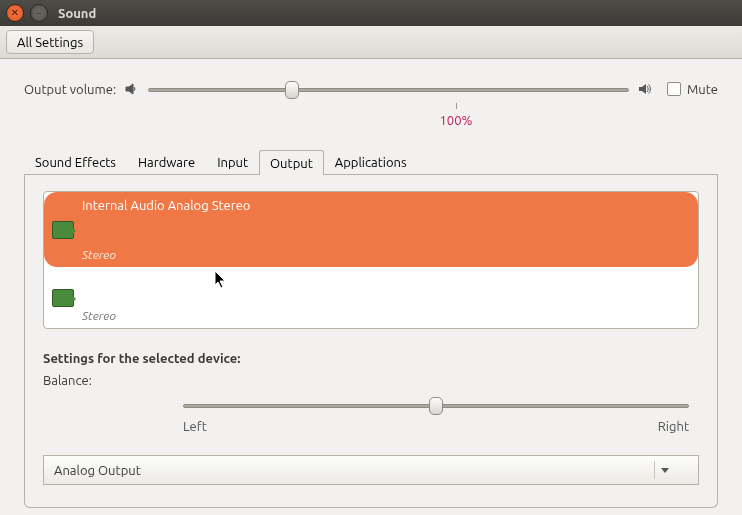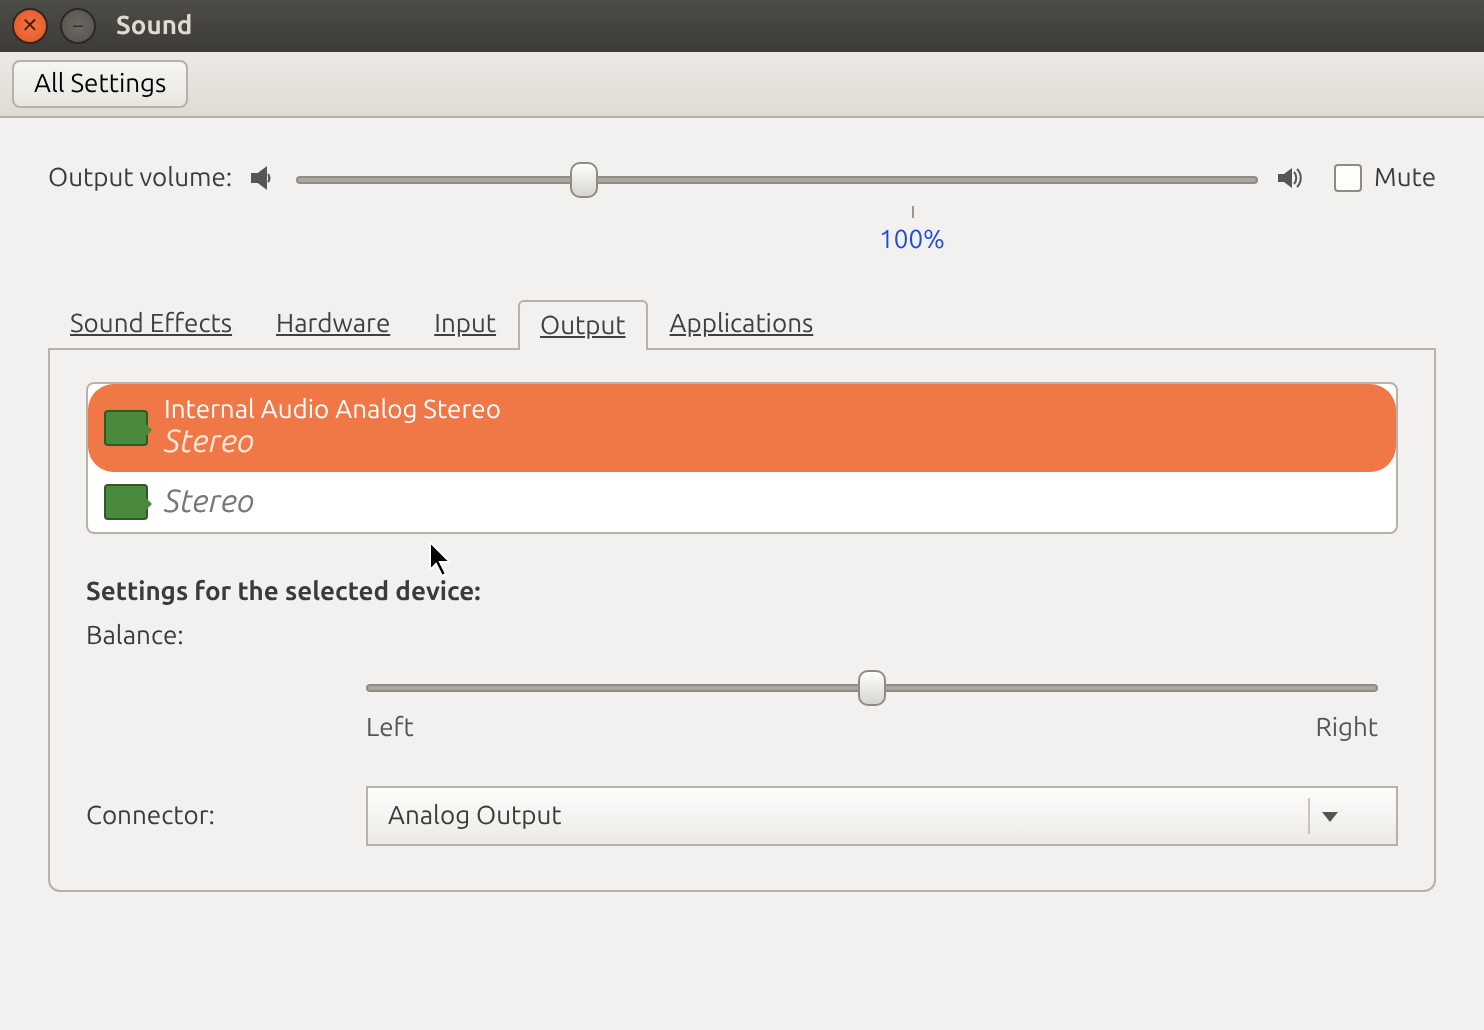--- a/index.html
+++ b/index.html
@@ -17,39 +17,39 @@
   .content { padding: 20px 24px 10px 24px; }
 
   .volume-row { display: flex; align-items: center; gap: 8px; margin-bottom: 4px; }
   .label { color: #3c3b37; }
   .speaker-icon { width: 16px; height: 16px; fill: #555; }
   .vol-slider { flex: 1; position: relative; height: 20px; }
   .track { position: absolute; left: 0; right: 0; top: 9px; height: 4px; background: #aba89f; border-radius: 2px; border: 1px solid #8f8c83; }
   .thumb { position: absolute; top: 2px; width: 14px; height: 18px; background: linear-gradient(#fdfdfc,#d7d5cf); border: 1px solid #8f8c83; border-radius: 5px; transform: translateX(-50%); }
   .marks-row { position: relative; height: 36px; }
   .tick { position: absolute; width: 1px; height: 6px; background: #9b978d; }
-  .tick-label { position: absolute; transform: translateX(-50%); color: #1d4ed8; }
+  .tick-label { position: absolute; transform: translateX(-50%); color: #be185d; }
 
   .mute-wrap { display: flex; align-items: center; gap: 6px; margin-left: 6px; }
   .checkbox { width: 14px; height: 14px; border: 1px solid #8f8c83; border-radius: 2px; background: #fdfdfc; }
 
   .tabs { display: flex; border-bottom: 1px solid #b7b2a7; margin-top: 10px; }
-  .tab { padding: 5px 10px; border: 1px solid transparent; border-bottom: none; color: #404040; cursor: pointer; border-radius: 3px 3px 0 0; background: transparent; text-decoration: underline; }
+  .tab { padding: 5px 10px; border: 1px solid transparent; border-bottom: none; color: #000000; cursor: pointer; border-radius: 3px 3px 0 0; background: transparent; }
   .tab.active { background: #f2f1f0; border-color: #b7b2a7; position: relative; top: 1px; }
 
   .panel { border: 1px solid #b7b2a7; border-top: none; padding: 16px 18px 22px 18px; background: #f2f1f0; border-radius: 0 0 6px 6px; }
 
   .section-title { font-weight: bold; margin-bottom: 8px; }
   .device-list { border: 1px solid #b7b2a7; border-radius: 4px; overflow: hidden; background: #fff; margin-bottom: 22px; }
   .device { display: flex; align-items: center; padding: 6px 8px; gap: 8px; cursor: pointer; }
   .device.selected { background: #f07746; color: #fff; border-radius: 13px; }
   .device-icon { width: 22px; height: 18px; background: #4a8a3c; border: 1px solid #2f5a26; border-radius: 2px; position: relative; flex: none; }
   .device-icon:after{content:"";position:absolute;right:-3px;top:3px;width:0;height:0;border-top:6px solid transparent;border-bottom:6px solid transparent;border-left:6px solid #4a8a3c;}
   .device-text { display: flex; flex-direction: column; }
-  .device-sub { font-style: italic; font-size: 16px; }
+  .device-sub { font-style: italic; font-size: 12px; margin-top: 36px; }
   .device.selected .device-sub { color: #ffe7d9; }
   .device:not(.selected) .device-sub { color: #777; }
 
   .balance-row { margin-bottom: 8px; }
   .balance-slider-wrap{ margin-left: 140px; margin-right: 10px; }
   .bal-slider { position: relative; height: 20px; }
   .bal-labels { display: flex; justify-content: space-between; margin-top: 4px; color: #555; }
 
   .connector-row { display: flex; align-items: center; gap: 10px; margin-top: 22px; }
   .connector-label-col { width: 130px; }
@@ -132,23 +132,20 @@
         <div class="track"></div>
         <div class="thumb" id="bal-thumb" style="left: 50%;"></div>
       </div>
       <div class="bal-labels">
         <span>Left</span>
         <span>Right</span>
       </div>
     </div>
 
     <div class="connector-row">
-      <div class="connector-label-col">
-        <span class="label">Connector:</span>
-      </div>
       <div class="combo">
         <span>Analog Output</span>
         <span class="combo-btn">
             <span class="chev"></span>
           </span>
       </div>
     </div>
   </div>
 
 </div>

